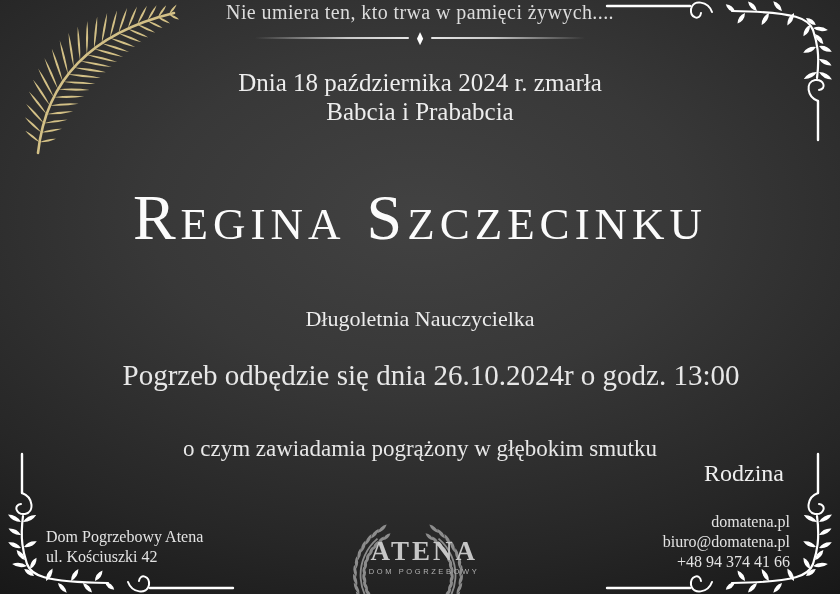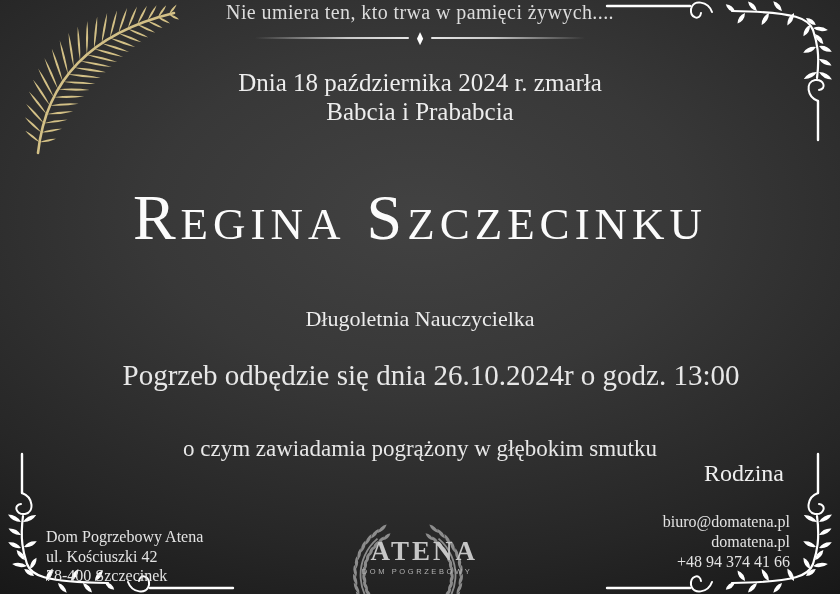--- a/index.html
+++ b/index.html
@@ -36,21 +36,21 @@
   .notice{top:436px;font-size:23px;color:#e7e7e7;}
   .signature{top:460px;right:56px;font-size:24px;color:#eeeeee;text-align:right;}
 
   .footer-left{left:46px;top:511px;font-size:16px;line-height:19.5px;color:#e3e3e3;margin-top:16px;}
   .footer-right{right:50px;top:512px;font-size:16px;line-height:20px;color:#e3e3e3;text-align:right;}
 
   .logo{left:338px;top:519px;width:140px;height:80px;}
   .logo .wreath{position:absolute;left:0;top:0;}
   .logo .logo-name{position:absolute;top:17px;left:0;width:100%;text-align:right;
     font-size:27px;letter-spacing:3px;font-weight:600;color:#c6c6c6;}
-  .logo .logo-tagline{position:absolute;top:48px;left:9px;width:100%;text-align:center;
+  .logo .logo-tagline{position:absolute;top:48px;left:16px;width:100%;text-align:center;
     font-size:7.5px;letter-spacing:2.6px;color:#b2b2b2;font-family:"Liberation Sans",sans-serif;}
 
   .palm{left:18px;top:1px;}
   .flourish{position:absolute;}
   .flourish.tr{top:0;right:0;transform:rotate(180deg);}
   .flourish.bl{bottom:0;left:0;}
   .flourish.br{bottom:0;right:0;transform:scaleX(-1);}
 </style>
 </head>
 <body>
@@ -112,26 +112,25 @@
   <div class="abs centered funeral">
     <div>Pogrzeb odbędzie się dnia 26.10.2024r o godz. 13:00</div>
   </div>
 
   <div class="abs centered notice">o czym zawiadamia pogrążony w głębokim smutku</div>
   <div class="abs signature">Rodzina</div>
 
   <div class="abs footer-left">
     <div>Dom Pogrzebowy Atena</div>
     <div>ul. Kościuszki 42</div>
-    <div>78-400 Szczecinek</div>
   </div>
 
   <div class="abs footer-right">
+    <div>domatena.pl</div>
     <div>biuro@domatena.pl</div>
-    <div>domatena.pl</div>
     <div>+48 94 374 41 66</div>
   </div>
 
   <div class="abs logo">
     <svg class="wreath" width="140" height="95" viewBox="0 0 140 95">
         <g opacity="0.8">
           <path d="M39.5,19.6 A47.5,47.5 0 0 0 46.3,97.1" fill="none" stroke="#a6a6a6" stroke-width="1.8"></path>
           <path d="M100.5,19.6 A47.5,47.5 0 0 1 93.8,97.1" fill="none" stroke="#a6a6a6" stroke-width="1.8"></path>
           <path d="M39.4,13.9 Q46.4,12.3 48.7,5.6 Q41.8,7.2 39.4,13.9 Z M33.0,19.5 Q39.5,16.7 40.8,9.7 Q34.2,12.5 33.0,19.5 Z M27.5,26.0 Q33.5,22.2 33.6,15.1 Q27.6,18.9 27.5,26.0 Z M23.2,33.4 Q28.5,28.6 27.4,21.6 Q22.1,26.3 23.2,33.4 Z M20.1,41.3 Q24.6,35.8 22.4,29.0 Q17.9,34.6 20.1,41.3 Z M18.4,49.7 Q21.9,43.5 18.6,37.2 Q15.1,43.4 18.4,49.7 Z M18.0,58.2 Q20.5,51.5 16.2,45.8 Q13.8,52.5 18.0,58.2 Z M19.1,66.6 Q20.4,59.6 15.3,54.7 Q14.0,61.7 19.1,66.6 Z M21.5,74.8 Q21.7,67.7 15.8,63.7 Q15.6,70.8 21.5,74.8 Z M25.2,82.5 Q24.2,75.4 17.8,72.4 Q18.8,79.5 25.2,82.5 Z M30.2,89.4 Q28.0,82.6 21.2,80.7 Q23.3,87.5 30.2,89.4 Z M36.2,95.5 Q32.9,89.1 25.9,88.4 Q29.1,94.7 36.2,95.5 Z M43.1,100.5 Q38.9,94.7 31.8,95.2 Q36.0,100.9 43.1,100.5 Z M100.6,13.9 Q98.2,7.2 91.3,5.6 Q93.6,12.3 100.6,13.9 Z M107.0,19.5 Q105.8,12.5 99.2,9.7 Q100.5,16.7 107.0,19.5 Z M112.5,26.0 Q112.4,18.9 106.4,15.1 Q106.5,22.2 112.5,26.0 Z M116.8,33.4 Q117.9,26.3 112.6,21.6 Q111.5,28.6 116.8,33.4 Z M119.9,41.3 Q122.1,34.6 117.6,29.0 Q115.4,35.8 119.9,41.3 Z M121.6,49.7 Q124.9,43.4 121.4,37.2 Q118.1,43.5 121.6,49.7 Z M122.0,58.2 Q126.2,52.5 123.8,45.8 Q119.5,51.5 122.0,58.2 Z M120.9,66.6 Q126.0,61.7 124.7,54.7 Q119.6,59.6 120.9,66.6 Z M118.5,74.8 Q124.4,70.8 124.2,63.7 Q118.3,67.7 118.5,74.8 Z M114.8,82.5 Q121.2,79.5 122.2,72.4 Q115.8,75.4 114.8,82.5 Z M109.8,89.4 Q116.7,87.5 118.8,80.7 Q112.0,82.6 109.8,89.4 Z M103.8,95.5 Q110.9,94.7 114.1,88.4 Q107.1,89.1 103.8,95.5 Z M96.9,100.5 Q104.0,100.9 108.2,95.2 Q101.1,94.7 96.9,100.5 Z M44.7,21.2 Q50.9,20.2 52.5,14.2 Q46.4,15.2 44.7,21.2 Z M39.4,25.8 Q45.3,23.8 45.9,17.6 Q40.0,19.6 39.4,25.8 Z M34.9,31.2 Q40.4,28.3 40.0,22.0 Q34.5,25.0 34.9,31.2 Z M31.3,37.3 Q36.3,33.5 34.8,27.4 Q29.9,31.2 31.3,37.3 Z M28.7,43.9 Q33.0,39.3 30.6,33.5 Q26.4,38.1 28.7,43.9 Z M27.3,50.8 Q30.8,45.6 27.5,40.3 Q24.0,45.5 27.3,50.8 Z M27.0,57.8 Q29.6,52.1 25.5,47.4 Q22.9,53.1 27.0,57.8 Z M27.9,64.8 Q29.5,58.8 24.7,54.8 Q23.1,60.8 27.9,64.8 Z M29.9,71.5 Q30.5,65.3 25.1,62.2 Q24.5,68.4 29.9,71.5 Z M33.0,77.9 Q32.6,71.6 26.7,69.5 Q27.1,75.7 33.0,77.9 Z M37.1,83.6 Q35.6,77.5 29.5,76.3 Q30.9,82.4 37.1,83.6 Z M42.0,88.6 Q39.6,82.9 33.4,82.7 Q35.8,88.5 42.0,88.6 Z M47.7,92.8 Q44.4,87.5 38.2,88.3 Q41.5,93.6 47.7,92.8 Z M95.3,21.2 Q93.6,15.2 87.5,14.2 Q89.1,20.2 95.3,21.2 Z M100.6,25.8 Q100.0,19.6 94.1,17.6 Q94.7,23.8 100.6,25.8 Z M105.1,31.2 Q105.5,25.0 100.0,22.0 Q99.6,28.3 105.1,31.2 Z M108.7,37.3 Q110.1,31.2 105.2,27.4 Q103.7,33.5 108.7,37.3 Z M111.3,43.9 Q113.6,38.1 109.4,33.5 Q107.0,39.3 111.3,43.9 Z M112.7,50.8 Q116.0,45.5 112.5,40.3 Q109.2,45.6 112.7,50.8 Z M113.0,57.8 Q117.1,53.1 114.5,47.4 Q110.4,52.1 113.0,57.8 Z M112.1,64.8 Q116.9,60.8 115.3,54.8 Q110.5,58.8 112.1,64.8 Z M110.1,71.5 Q115.5,68.4 114.9,62.2 Q109.5,65.3 110.1,71.5 Z M107.0,77.9 Q112.9,75.7 113.3,69.5 Q107.4,71.6 107.0,77.9 Z M102.9,83.6 Q109.1,82.4 110.5,76.3 Q104.4,77.5 102.9,83.6 Z M98.0,88.6 Q104.2,88.5 106.6,82.7 Q100.4,82.9 98.0,88.6 Z M92.3,92.8 Q98.5,93.6 101.8,88.3 Q95.6,87.5 92.3,92.8 Z " fill="#a6a6a6"></path>
         </g>

